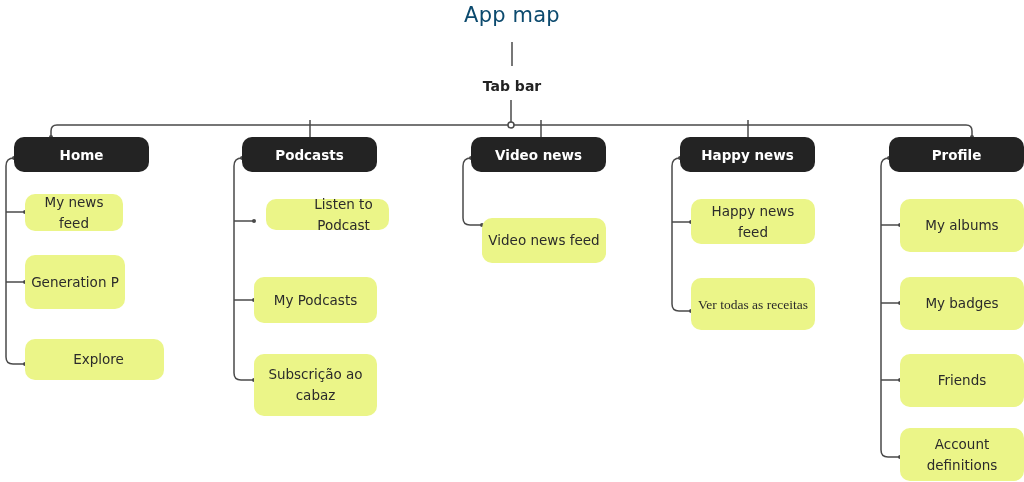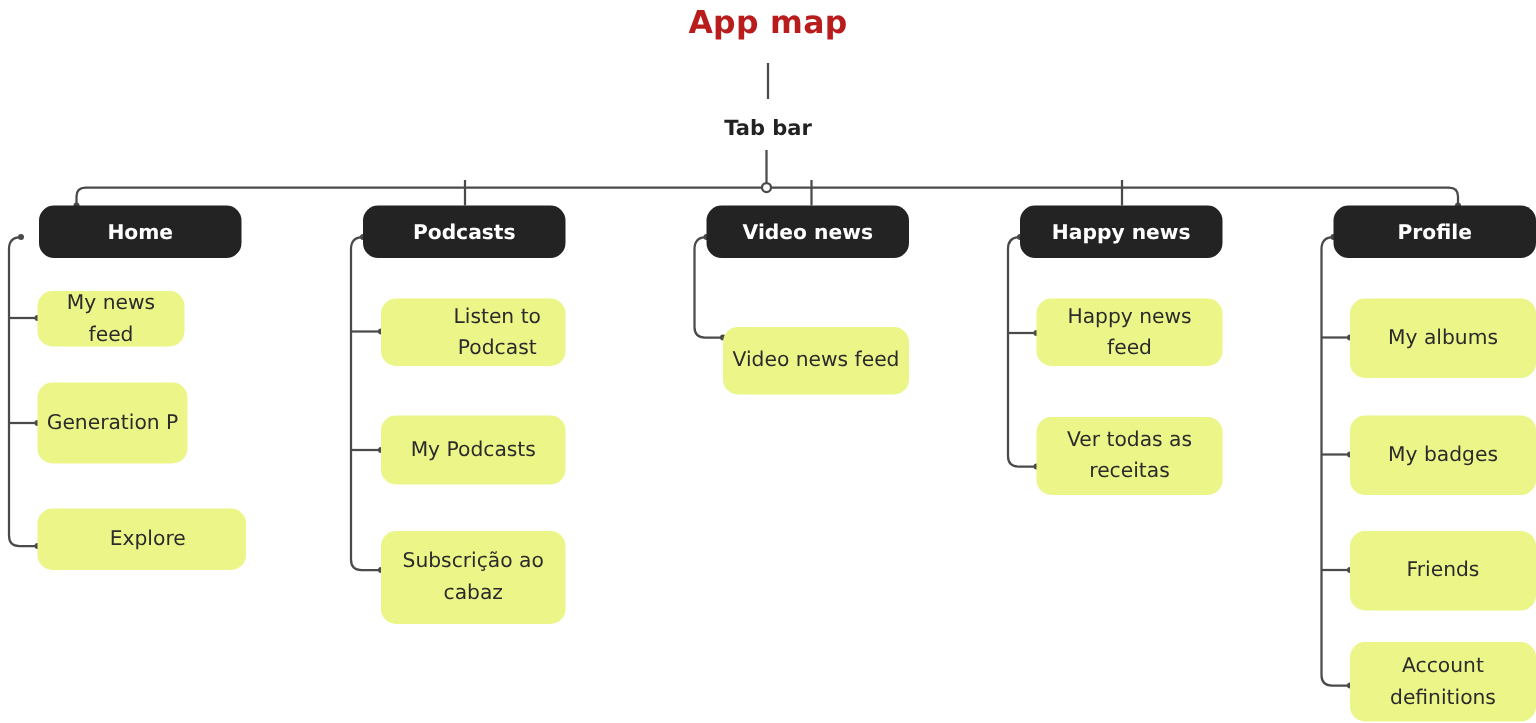--- a/index.html
+++ b/index.html
@@ -1,20 +1,20 @@
 <!DOCTYPE html>
 <html><head>
 <meta charset="utf-8">
 <style>
   html, body { margin: 0; padding: 0; background: #ffffff; }
   body { width: 1024px; height: 482px; position: relative; overflow: hidden;
          font-family: "DejaVu Sans", "Liberation Sans", sans-serif; }
   #connectors { position: absolute; left: 0; top: 0; width: 1024px; height: 482px; pointer-events: none; }
   .title { position: absolute; left: 0; width: 1024px; top: 3px; text-align: center;
-           font-size: 21px; font-weight: bold; color: #b91c1c; letter-spacing: 0.2px; }
+           font-size: 21px; font-weight: normal; color: #0c4a6e; letter-spacing: 0.2px; }
   .tabbar { position: absolute; left: 0; width: 1024px; top: 78px; text-align: center;
             font-size: 14px; font-weight: bold; color: #222222; }
   .node { position: absolute; box-sizing: border-box; display: flex; align-items: center;
           justify-content: center; text-align: center; border-radius: 10px; }
   .parent { background: #232323; color: #ffffff; font-weight: bold; font-size: 13.5px;
             height: 35px; top: 137px; width: 135px; }
   .child { background: #ebf588; color: #2b2b2b; font-size: 13.5px; line-height: 21px;
            border-radius: 10px; padding: 0 4px; }
 </style>
 </head>
@@ -72,35 +72,35 @@
     <circle cx="900" cy="303" r="2"></circle>
     <circle cx="900" cy="380" r="2"></circle>
     <circle cx="900" cy="457" r="2"></circle>
   </g>
   <circle cx="511" cy="125" r="3" fill="#ffffff" stroke="#4a4a4a" stroke-width="1.5"></circle>
 </svg>
 
 <div class="title">App map</div>
 <div class="tabbar">Tab bar</div>
 
-<div class="node parent" style="left:14px;margin-left:12px;">Home</div>
+<div class="node parent" style="left:14px;">Home</div>
 <div class="node parent" style="left:242px;">Podcasts</div>
 <div class="node parent" style="left:471px;">Video news</div>
 <div class="node parent" style="left:680px;">Happy news</div>
 <div class="node parent" style="left:889px;">Profile</div>
 
 <div class="node child" style="left:25px; top:194px; width:98px; height:37px;">My news feed</div>
 <div class="node child" style="left:25px; top:255px; width:100px; height:54px;">Generation P</div>
 <div class="node child" style="left:25px; top:339px; width:139px; height:41px;padding-left:12px;">Explore</div>
 
-<div class="node child" style="left:254px; top:199px; width:123px; height:45px;padding-left:36px;">Listen to Podcast</div>
+<div class="node child" style="left:266px; top:199px; width:123px; height:31px;padding-left:36px;">Listen to Podcast</div>
 <div class="node child" style="left:254px; top:277px; width:123px; height:46px;">My Podcasts</div>
 <div class="node child" style="left:254px; top:354px; width:123px; height:62px;">Subscrição ao cabaz</div>
 
 <div class="node child" style="left:482px; top:199px; width:124px; height:45px;margin-top:19px;">Video news feed</div>
 
 <div class="node child" style="left:691px; top:199px; width:124px; height:45px;">Happy news feed</div>
-<div class="node child" style="left:691px; top:278px; width:124px; height:52px;">Ver todas as receitas</div>
+<div class="node child" style="left:691px; top:278px; width:124px; height:52px;font-family:Liberation Serif, serif;">Ver todas as receitas</div>
 
 <div class="node child" style="left:900px; top:199px; width:124px; height:53px;">My albums</div>
 <div class="node child" style="left:900px; top:277px; width:124px; height:53px;">My badges</div>
 <div class="node child" style="left:900px; top:354px; width:124px; height:53px;">Friends</div>
 <div class="node child" style="left:900px; top:428px; width:124px; height:53px;">Account definitions</div>
 
 </body></html>

